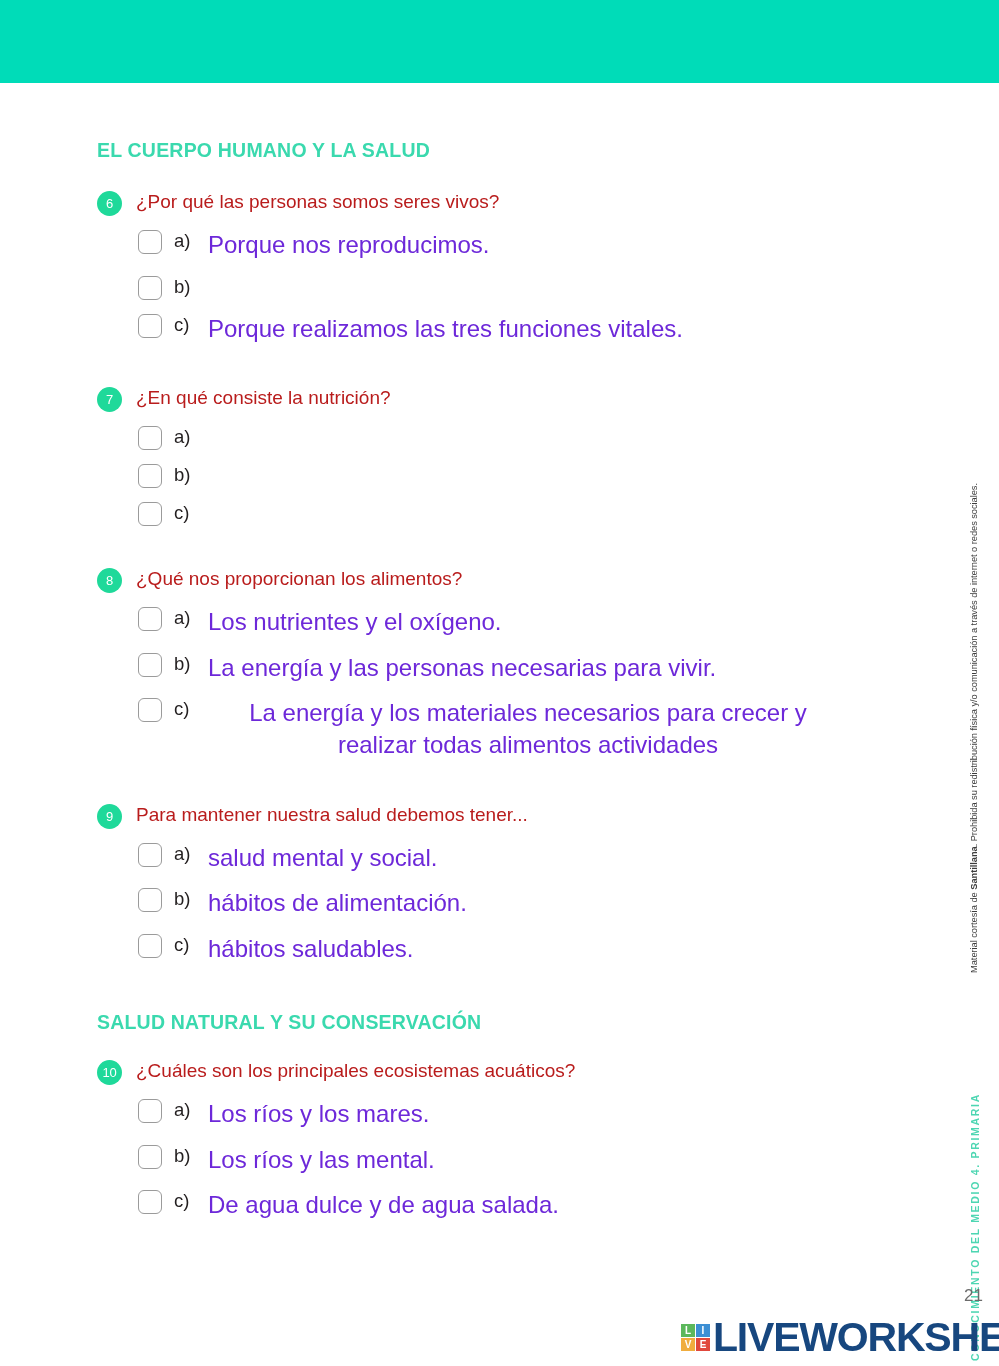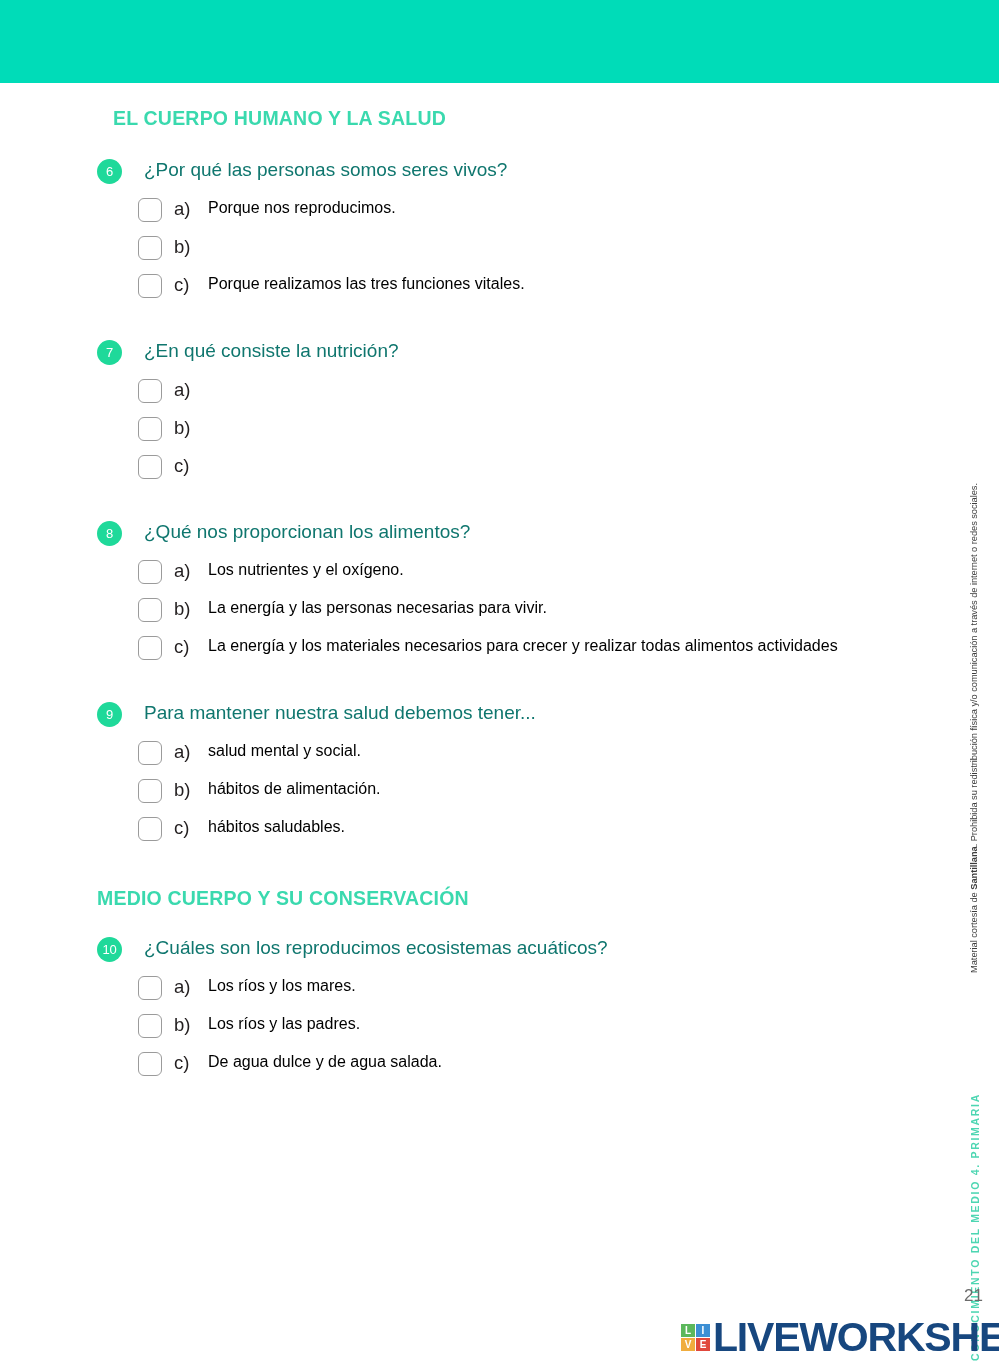--- a/index.html
+++ b/index.html
@@ -44,21 +44,21 @@
 
   
   .section-title {
     color: #3ad9ae;
     font-weight: bold;
     font-size: 19.5px;
     letter-spacing: 0.2px;
     margin: 0;
     line-height: 1.2;
   }
-  .section-title.first { padding-top: 24px; margin-left: 16px; }
+  .section-title.first { padding-top: 56px; }
   .section-title.second { padding-top: 46px; }
 
   
   .question-block { margin-top: 27px; }
   .question-block.q7  { margin-top: 40px; }
   .question-block.q8  { margin-top: 40px; }
   .question-block.q9  { margin-top: 40px; }
   .question-block.q10 { margin-top: 24px; }
 
   .question-head {
@@ -74,24 +74,24 @@
     color: #ffffff;
     font-size: 13px;
     font-weight: normal;
     display: flex;
     align-items: center;
     justify-content: center;
     margin-top: 2px;
     letter-spacing: -0.3px;
   }
   .qtext {
-    margin-left: 22px;
+    margin-left: 14px;
     font-size: 19px;
     line-height: 1.25;
-    color: #0f766e;
+    color: #b91c1c;
     padding-top: 1px;
   }
 
   
   .options { margin-top: 13px; }
   .option {
     display: flex;
     align-items: flex-start;
     margin-bottom: 13px;
     margin-left: 41px;
@@ -110,24 +110,25 @@
   }
   .opt-letter {
     flex: 0 0 auto;
     width: 34px;
     margin-left: 12px;
     font-size: 18.5px;
     line-height: 1.35;
     color: #231f20;
   }
   .opt-text {
-    font-size: 16px;
+    font-size: 24px;
     line-height: 1.35;
-    color: #000000;
+    color: #6d28d9;
     max-width: 640px;
+    text-align: center;
   }
 
   
   .side-credit {
     position: absolute;
     right: 14px;
     top: 400px;
     width: 16px;
     font-size: 9.3px;
     color: #3c3c3c;
@@ -294,37 +295,37 @@
           <div class="opt-text">hábitos de alimentación.</div>
         </div>
         <div class="option">
           <div class="checkbox"></div>
           <div class="opt-letter">c)</div>
           <div class="opt-text">hábitos saludables.</div>
         </div>
       </div>
     </div>
 
-    <h2 class="section-title second">MEDIO CUERPO Y SU CONSERVACIÓN</h2>
+    <h2 class="section-title second">SALUD NATURAL Y SU CONSERVACIÓN</h2>
 
     <div class="question-block q10">
       <div class="question-head">
         <div class="qnum">10</div>
-        <div class="qtext">¿Cuáles son los reproducimos ecosistemas acuáticos?</div>
+        <div class="qtext">¿Cuáles son los principales ecosistemas acuáticos?</div>
       </div>
       <div class="options">
         <div class="option">
           <div class="checkbox"></div>
           <div class="opt-letter">a)</div>
           <div class="opt-text">Los ríos y los mares.</div>
         </div>
         <div class="option">
           <div class="checkbox"></div>
           <div class="opt-letter">b)</div>
-          <div class="opt-text">Los ríos y las padres.</div>
+          <div class="opt-text">Los ríos y las mental.</div>
         </div>
         <div class="option">
           <div class="checkbox"></div>
           <div class="opt-letter">c)</div>
           <div class="opt-text">De agua dulce y de agua salada.</div>
         </div>
       </div>
     </div>
 
   </div>

